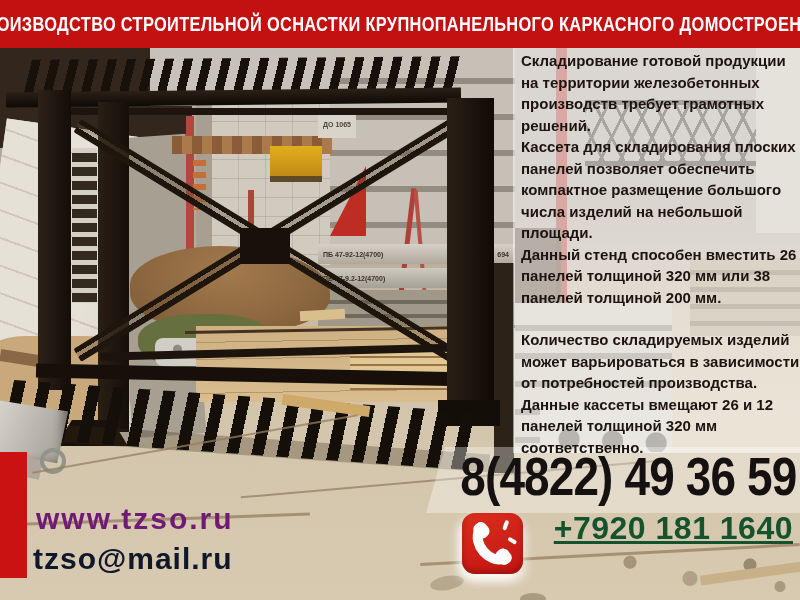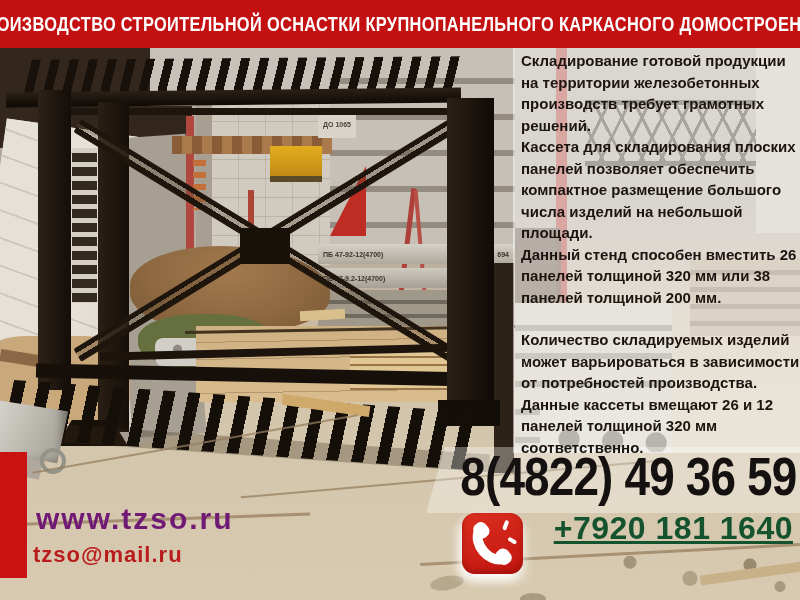--- a/index.html
+++ b/index.html
@@ -149,21 +149,21 @@
   .phone-icon{left:462px;top:513px;width:61px;height:61px;border-radius:13px;
     background:linear-gradient(160deg,#db2f1f,#c21410);
     box-shadow:-4px 6px 10px rgba(255,255,255,.85),4px 8px 10px rgba(255,255,255,.45),
                inset 0 -3px 6px rgba(110,10,5,.45);}
   .mobile{right:7px;font-size:32px;font-weight:bold;color:#14532d;letter-spacing:.5px;
     white-space:nowrap;line-height:1;text-decoration:underline;}
   .m1{top:512px;} .m2{top:560px;margin-top:38px;}
   .red-bar{left:0;top:452px;width:27px;height:126px;background:#cb1212;}
   .website{left:36px;top:504px;font-size:30px;font-weight:bold;color:#701a75;
     letter-spacing:2px;line-height:1;white-space:nowrap;}
-  .email{left:33px;top:544px;font-size:22px;font-weight:bold;color:#b91c1c;
+  .email{left:33px;top:544px;font-size:30px;font-weight:bold;color:#0f172a;
     letter-spacing:1px;line-height:1;white-space:nowrap;}
 </style>
 </head>
 <body>
 
 <div class="stage">
 
   <div class="ov banner">
     <span>ПРОИЗВОДСТВО СТРОИТЕЛЬНОЙ ОСНАСТКИ КРУПНОПАНЕЛЬНОГО КАРКАСНОГО ДОМОСТРОЕНИЯ</span>
   </div>

